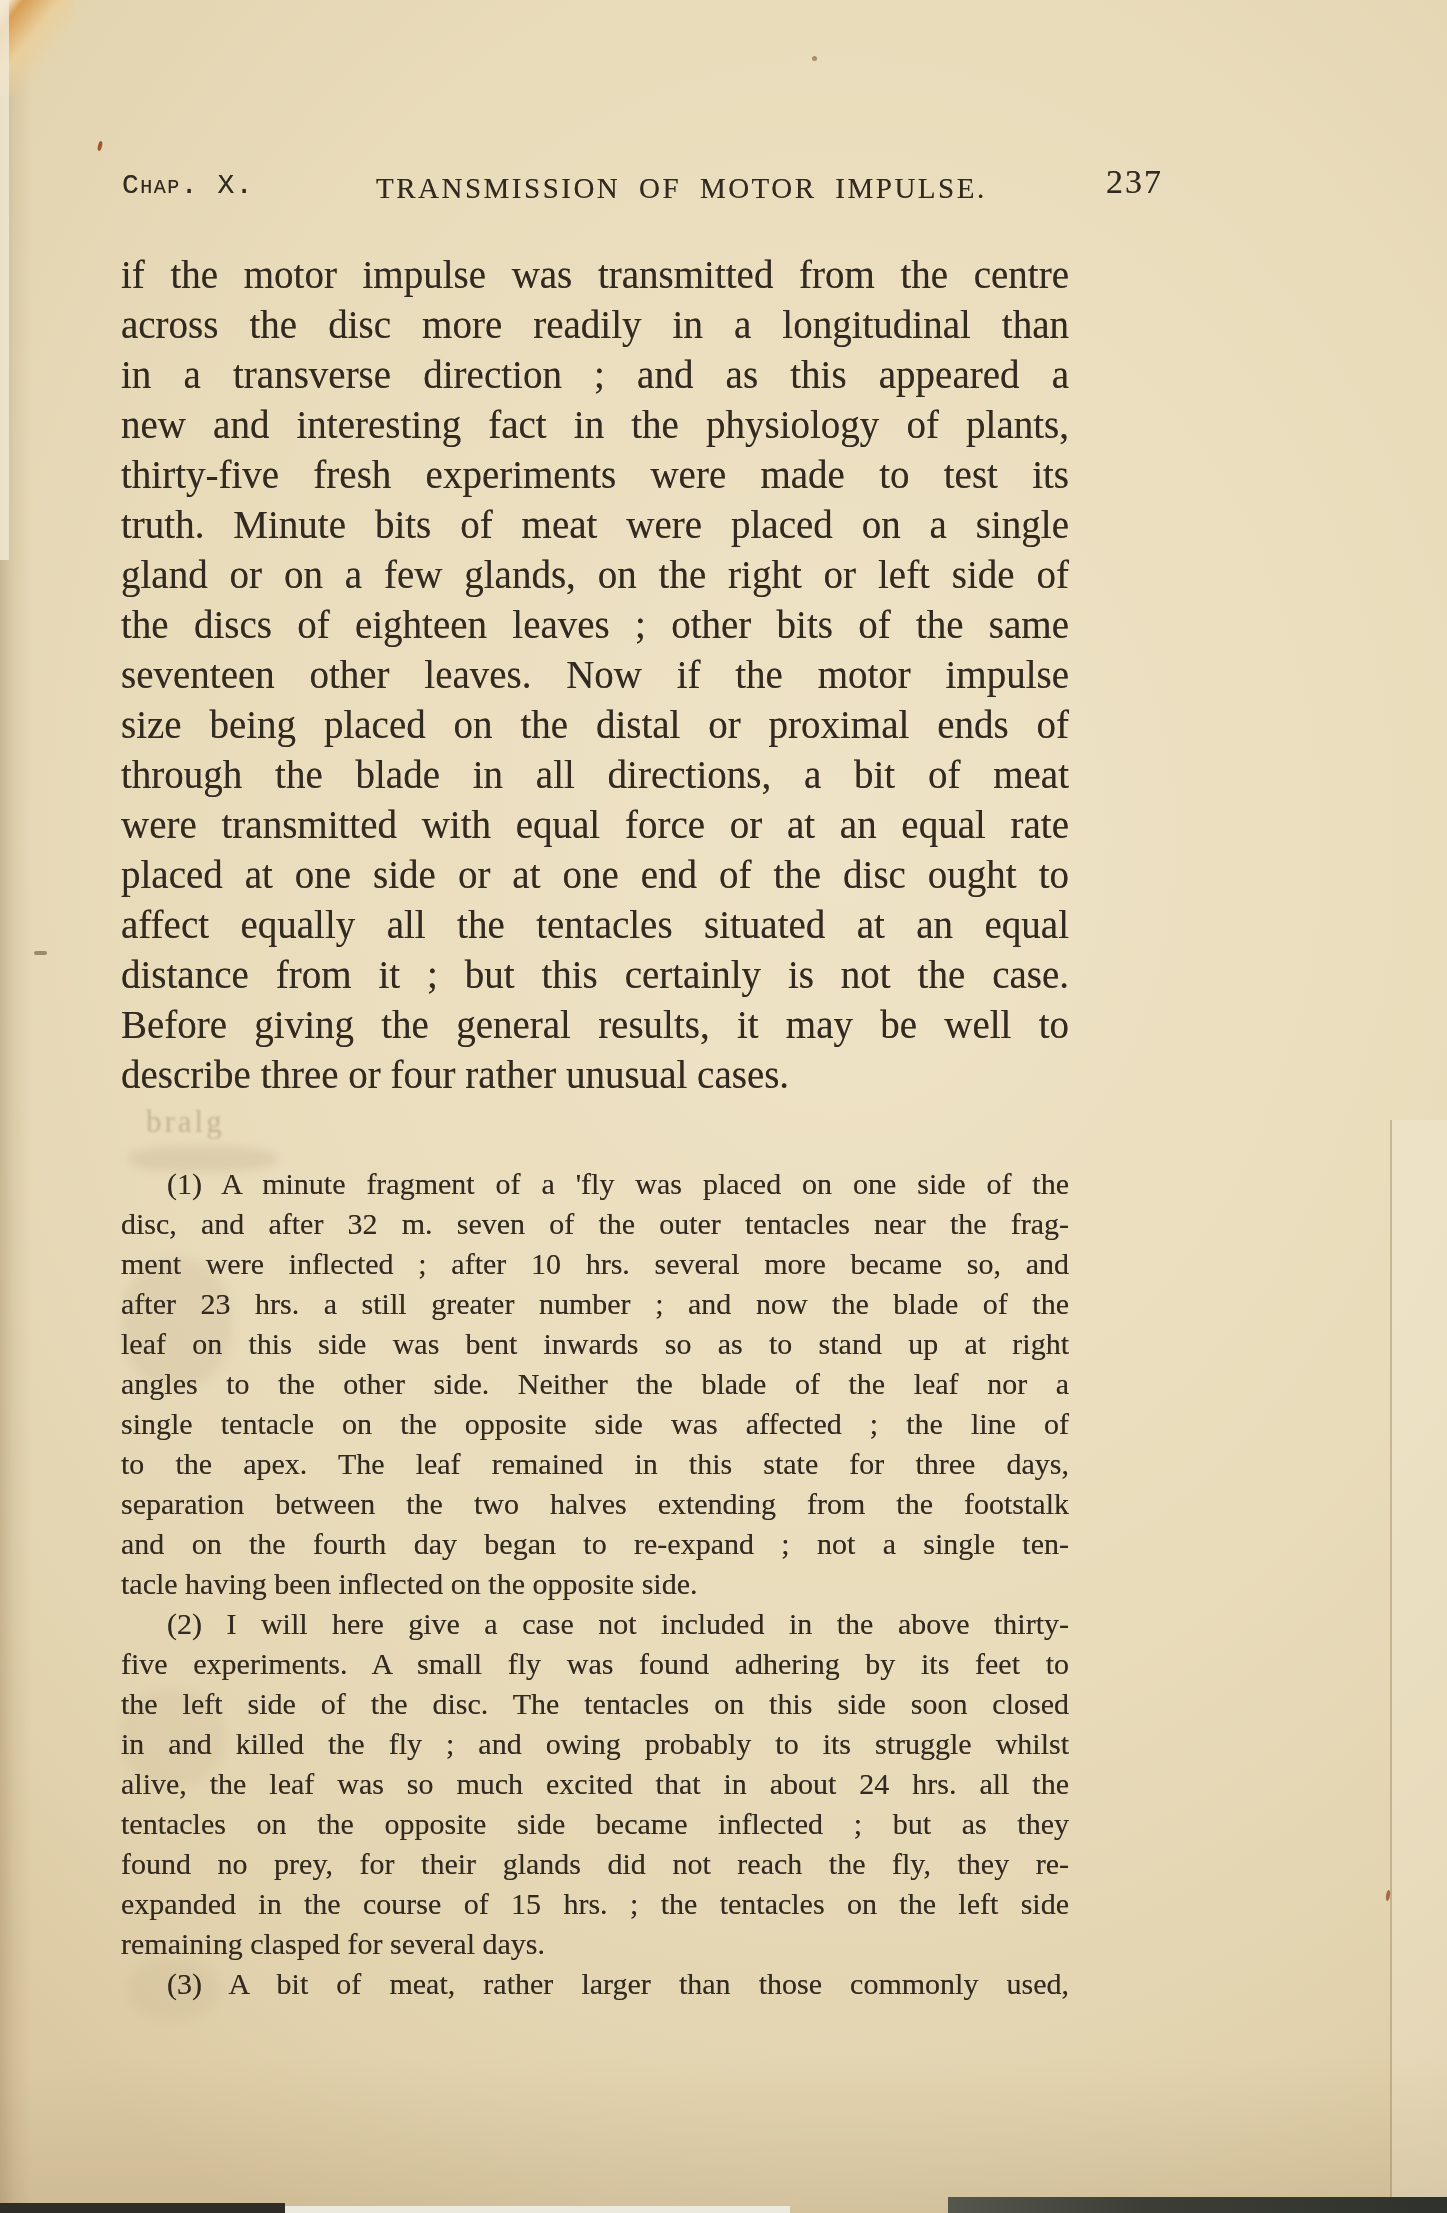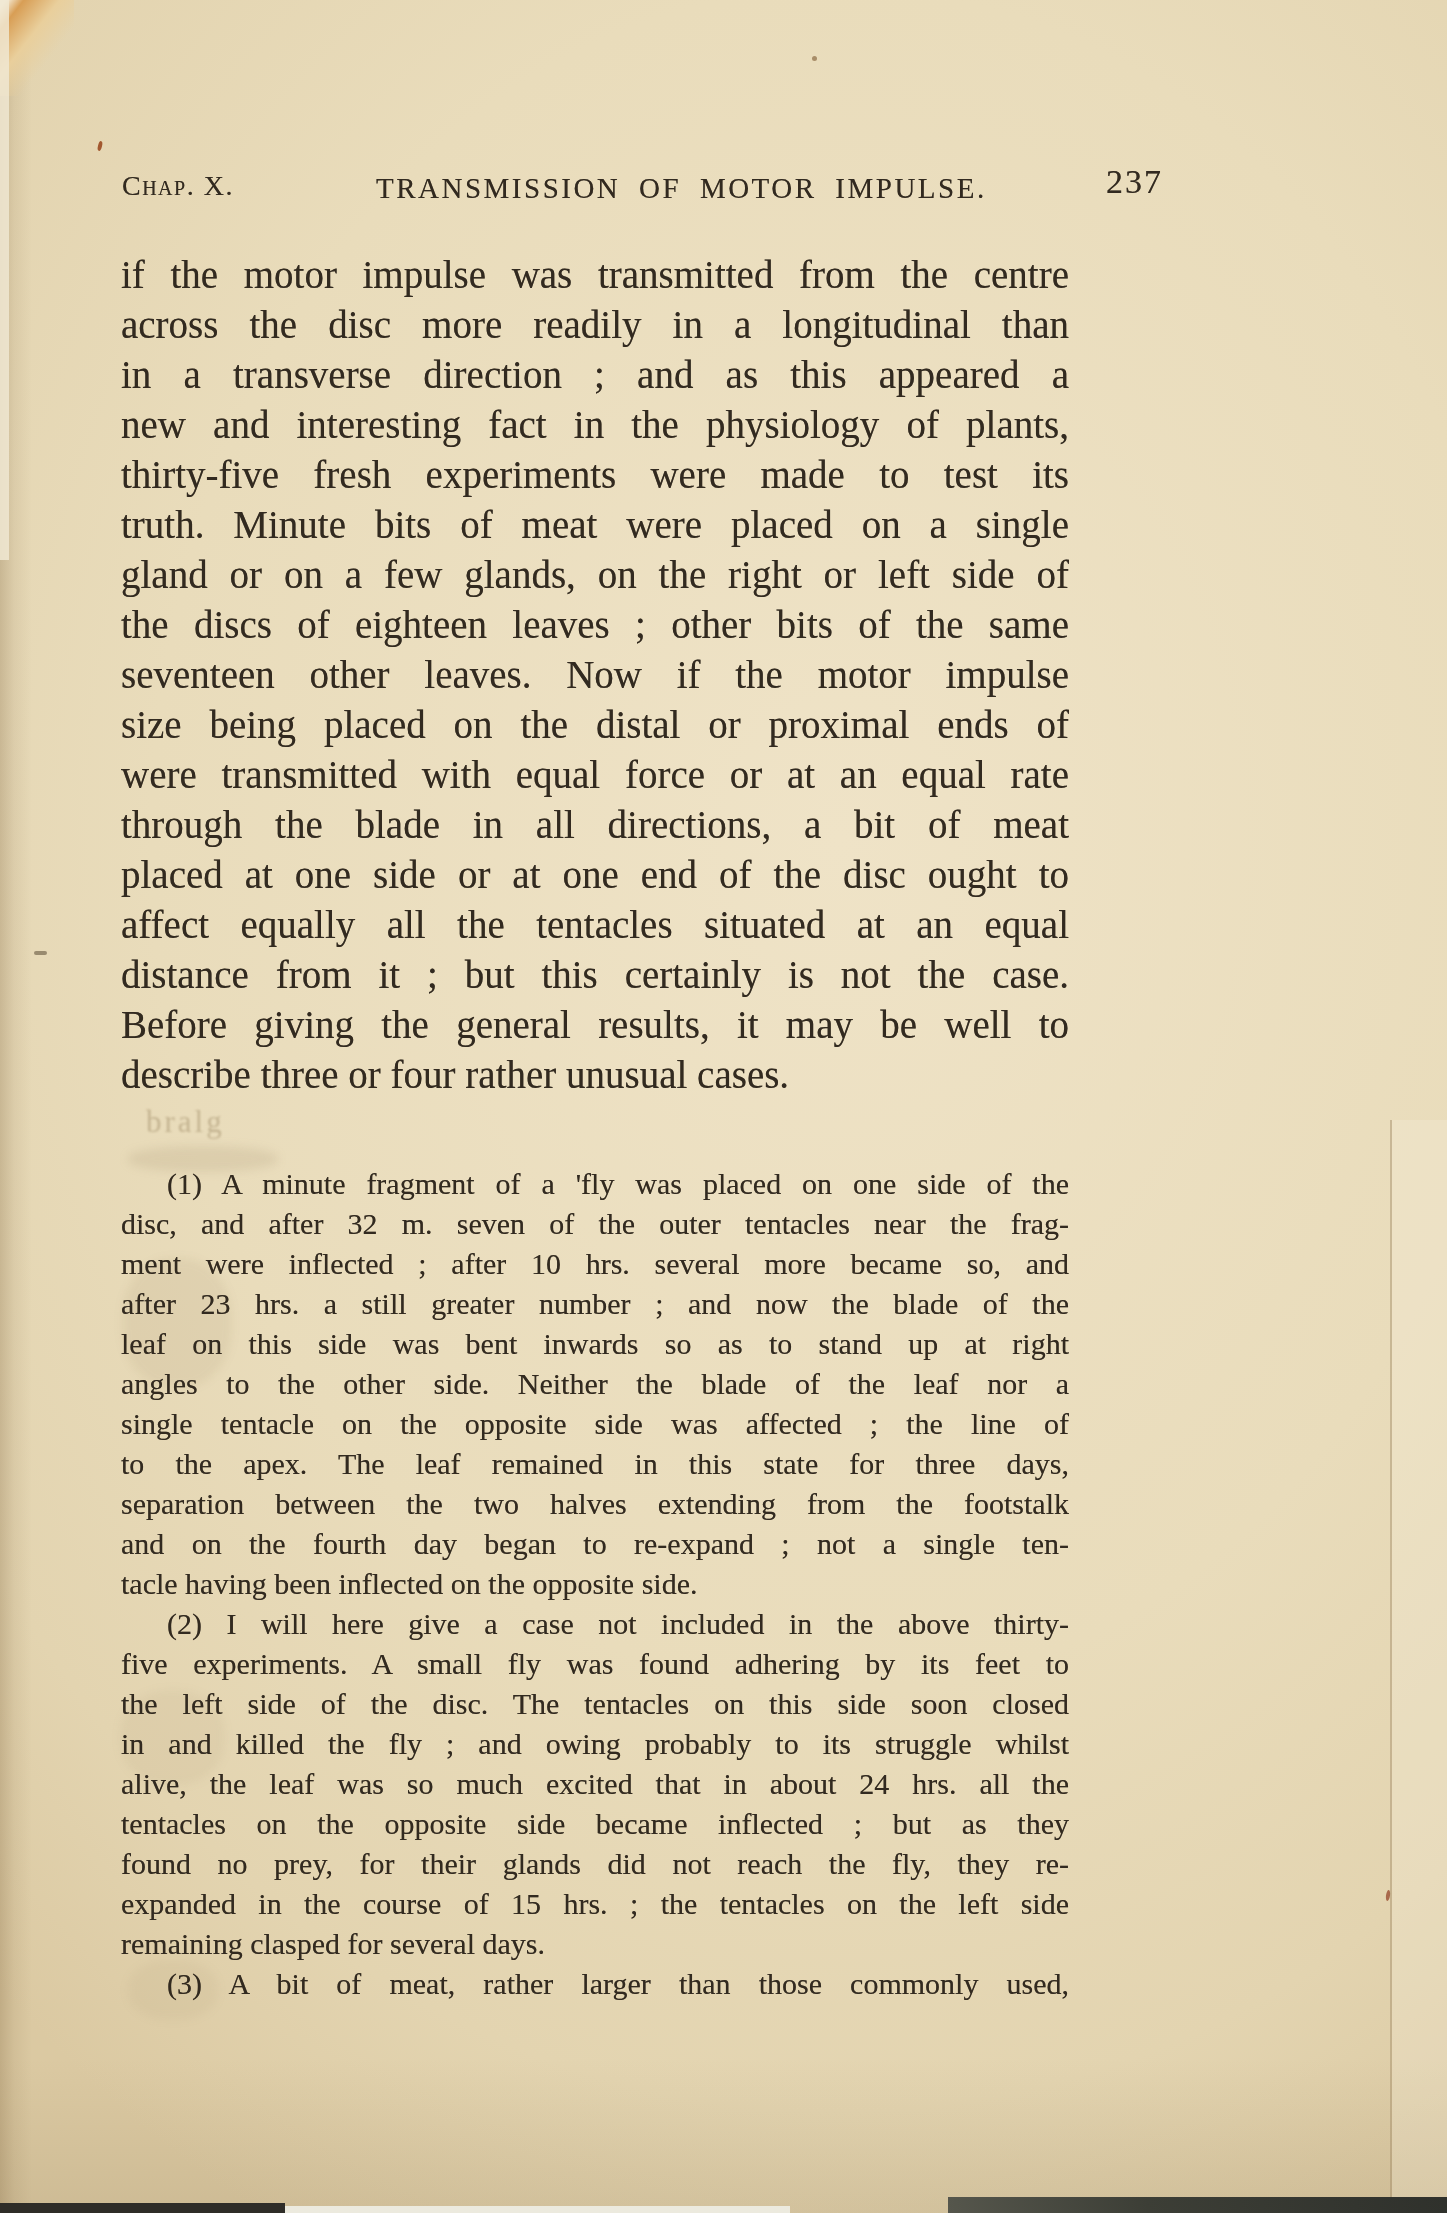--- a/index.html
+++ b/index.html
@@ -13,21 +13,21 @@
     background-color:#e7dab8;
     background-image:
       linear-gradient(90deg, rgba(125,98,60,.28) 0px, rgba(125,98,60,.10) 14px, rgba(125,98,60,0) 32px),
       linear-gradient(0deg, rgba(110,88,52,.12) 0%, rgba(110,88,52,0) 7%),
       radial-gradient(ellipse 1250px 1550px at 58% 38%, #efe3c7 0%, #e9dcbb 55%, #e3d4b0 82%, #dbc9a2 100%);
   }
   .ink{text-shadow:0 0 .6px rgba(50,40,28,.55);}
   
   .chapter-label{
     position:absolute;left:122px;top:170px;
-    font-size:28px;font-variant-caps:small-caps;letter-spacing:1.5px;
+    font-size:28px;font-variant-caps:small-caps;letter-spacing:1.5px;font-family:Liberation Mono, monospace;
   }
   .running-title{
     position:absolute;left:376px;top:172px;
     font-size:29px;letter-spacing:2.5px;word-spacing:9px;
   }
   .page-number{
     position:absolute;left:1106px;top:163px;
     font-size:34px;letter-spacing:2px;
   }
   
@@ -102,22 +102,22 @@
         <div class="line">if the motor impulse was transmitted from the centre</div>
         <div class="line">across the disc more readily in a longitudinal than</div>
         <div class="line">in a transverse direction ; and as this appeared a</div>
         <div class="line">new and interesting fact in the physiology of plants,</div>
         <div class="line">thirty-five fresh experiments were made to test its</div>
         <div class="line">truth. Minute bits of meat were placed on a single</div>
         <div class="line">gland or on a few glands, on the right or left side of</div>
         <div class="line">the discs of eighteen leaves ; other bits of the same</div>
         <div class="line">seventeen other leaves. Now if the motor impulse</div>
         <div class="line">size being placed on the distal or proximal ends of</div>
+        <div class="line">through the blade in all directions, a bit of meat</div>
         <div class="line">were transmitted with equal force or at an equal rate</div>
-        <div class="line">through the blade in all directions, a bit of meat</div>
         <div class="line">placed at one side or at one end of the disc ought to</div>
         <div class="line">affect equally all the tentacles situated at an equal</div>
         <div class="line">distance from it ; but this certainly is not the case.</div>
         <div class="line">Before giving the general results, it may be well to</div>
         <div class="line endline">describe three or four rather unusual cases.</div>
       </div>
       <div class="para small">
         <div class="line indent">(1) A minute fragment of a 'fly was placed on one side of the</div>
         <div class="line">disc, and after 32 m. seven of the outer tentacles near the frag-</div>
         <div class="line">ment were inflected ; after 10 hrs. several more became so, and</div>

